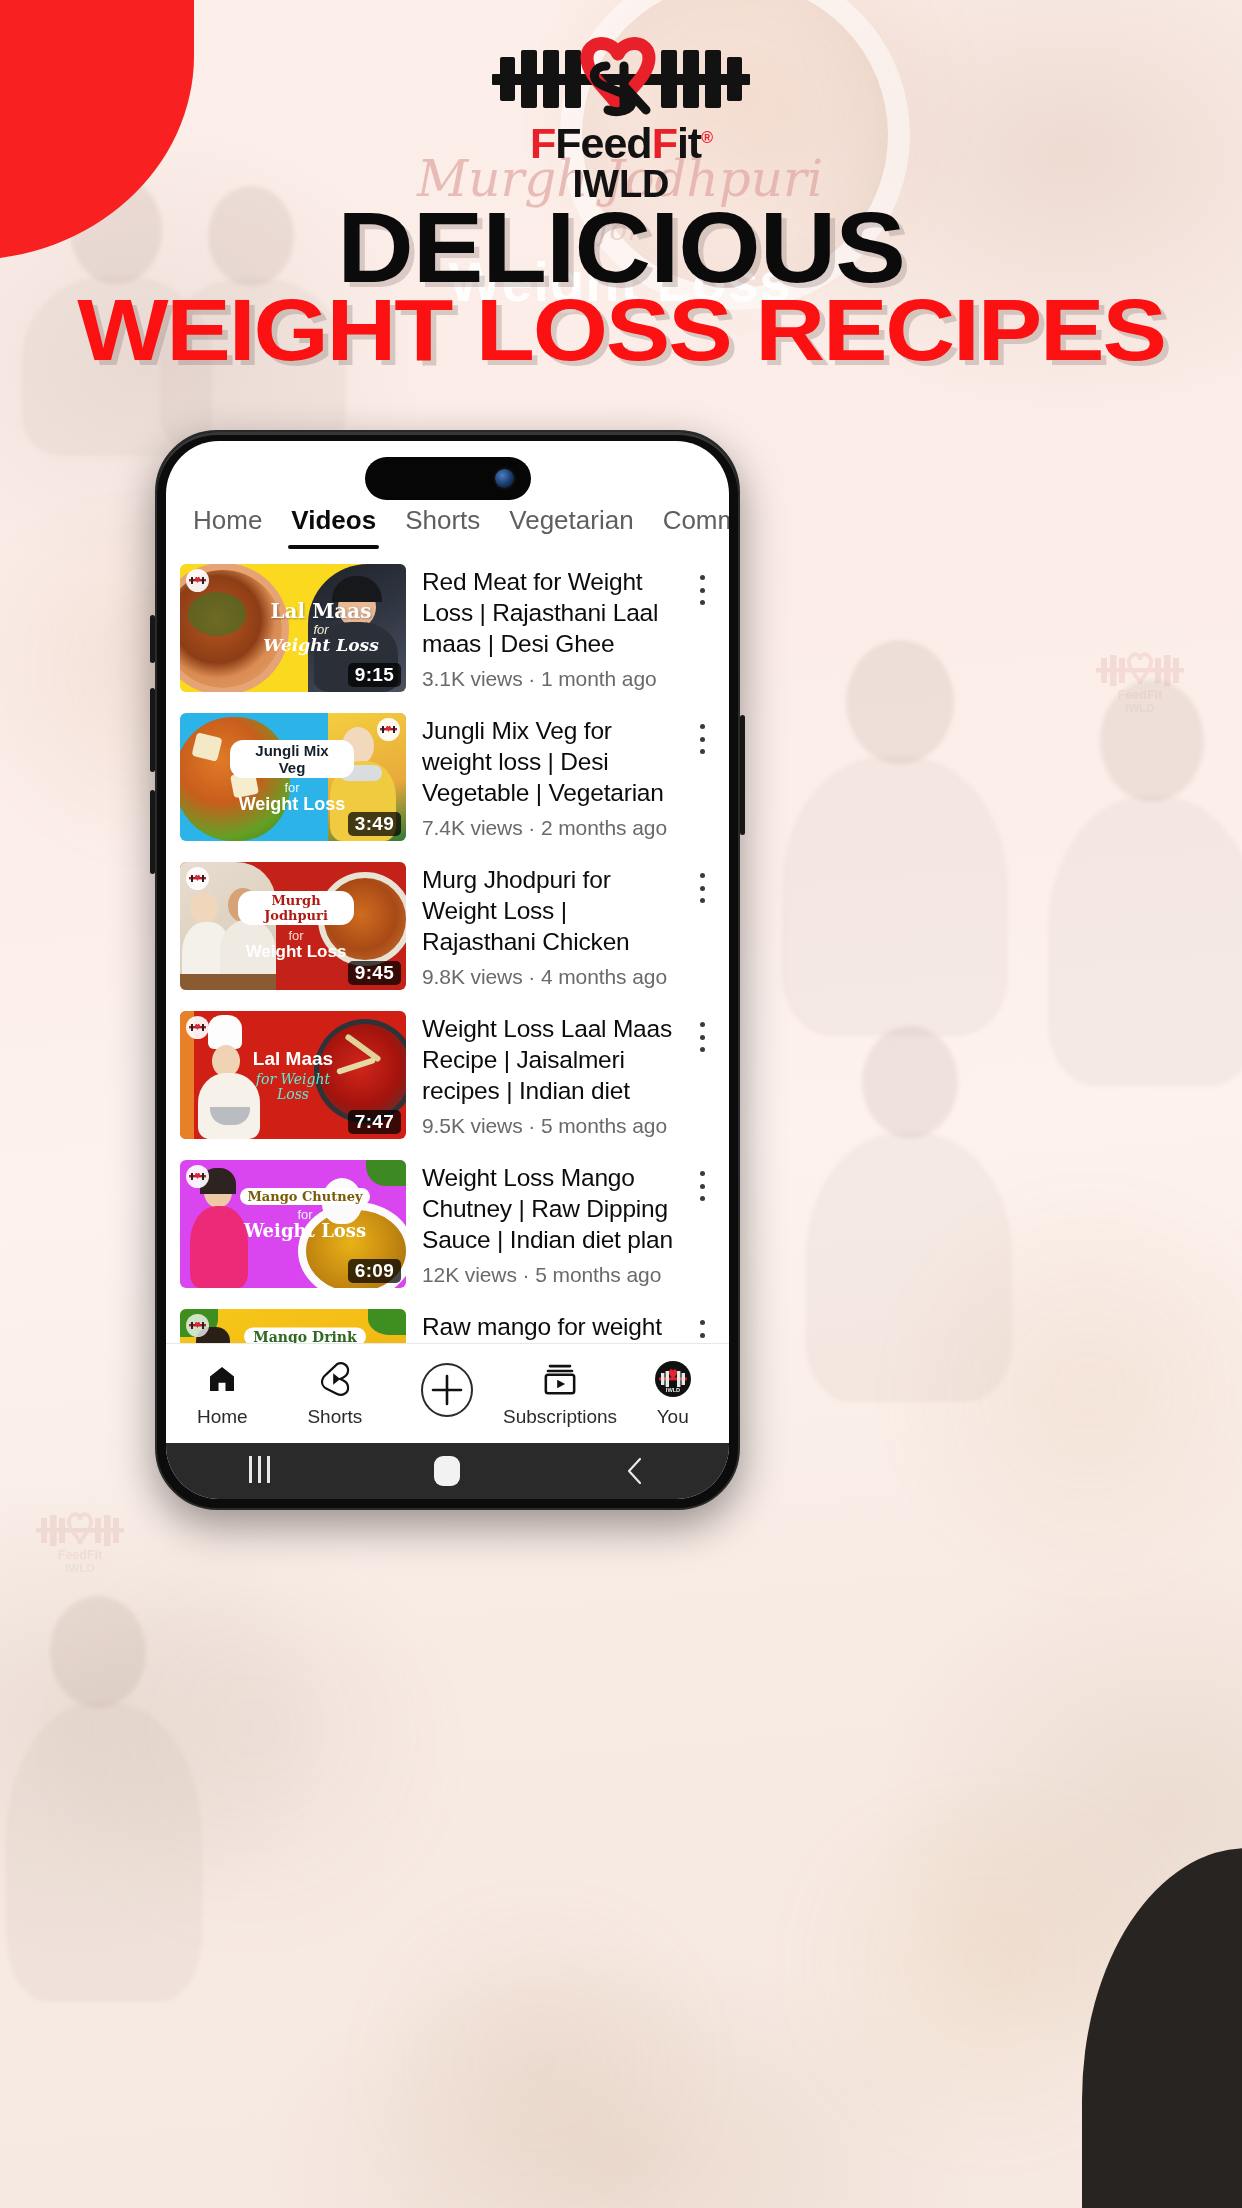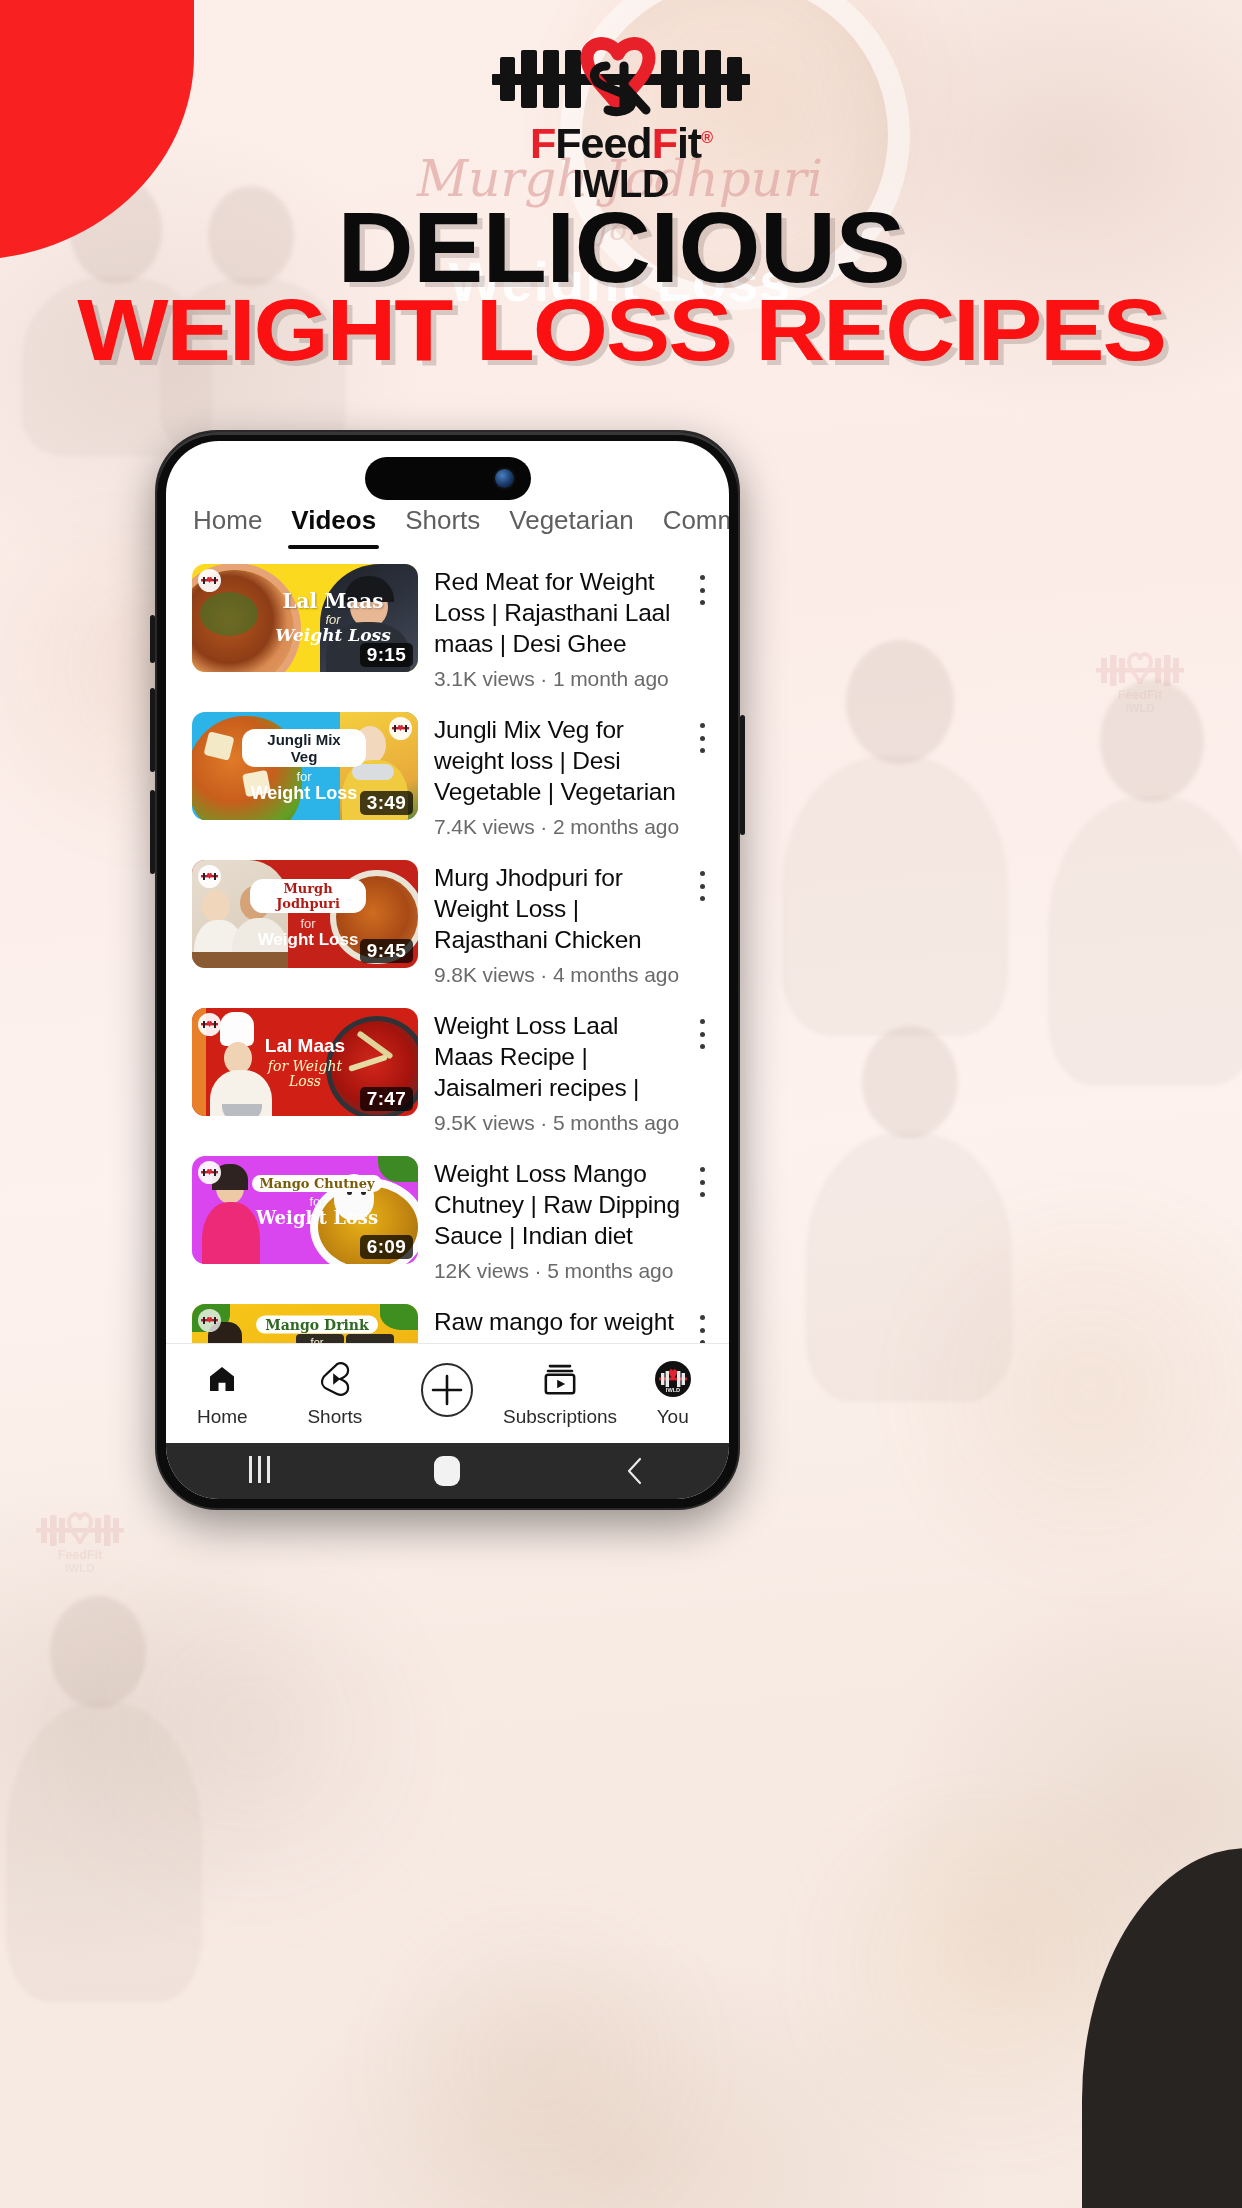--- a/index.html
+++ b/index.html
@@ -164,22 +164,22 @@
     height: 4px; background:#0b0b0b; border-radius: 2px;
   }
 
   
   #video-list {
     position: absolute; left: 0; top: 114px; right: 0; bottom: 100px;
     overflow: hidden; padding: 0 14px;
   }
   .video-row { display: flex; gap: 16px; padding: 9px 0 12px 0; }
   .thumb {
-    position: relative; width: 226px; height: 108px; flex: 0 0 226px;
-    border-radius: 13px; overflow: hidden; margin-left: 12px;
+    position: relative; width: 226px; height: 128px; flex: 0 0 226px;
+    border-radius: 6px; overflow: hidden;
   }
   .thumb-dur {
     position: absolute; right: 5px; bottom: 5px;
     background: rgba(0,0,0,.72); color:#fff; font-size: 19px; font-weight: bold;
     padding: 1px 7px; border-radius: 5px; letter-spacing: .3px;
   }
   .thumb-badge {
     position: absolute; left: 6px; top: 5px; width: 23px; height: 23px;
     border-radius: 50%; background: rgba(255,255,255,.92);
     display:flex; align-items:center; justify-content:center;
@@ -468,21 +468,21 @@
           <div class="thumb-badge">
             <svg width="17" height="13" viewBox="0 0 17 13">
                 <rect x="0" y="5" width="17" height="2.4" fill="#c2182a"></rect>
                 <rect x="2" y="3" width="2" height="7" fill="#222"></rect>
                 <rect x="13" y="3" width="2" height="7" fill="#222"></rect>
                 <path d="M6 4.6 C6 2.7,8.5 2.4,8.5 4.2 C8.5 2.4,11 2.7,11 4.6 C11 6.5,8.5 8.1,8.5 9.3 C8.5 8.1,6 6.5,6 4.6Z" fill="#d52b38"></path>
               </svg>
           </div>
           <div class="thumb-label" style="padding-left:58px; padding-right:58px;">
             <div class="tl-main" style="color:#ffffff; font-family:'Liberation Sans',sans-serif; font-size:19px;">Lal Maas</div>
-            <div class="tl-wl" style="color:#fef9c3; font-family:'DejaVu Serif',serif; font-style:italic; font-size:14px; font-weight:normal; margin-top:3px;text-align:center;">for Weight Loss</div>
+            <div class="tl-wl" style="color:#5eead4; font-family:'DejaVu Serif',serif; font-style:italic; font-size:14px; font-weight:normal; margin-top:3px;text-align:center;">for Weight Loss</div>
           </div>
           <div class="thumb-dur">7:47</div>
         </div>
         <div class="video-meta">
           <div class="video-title">Weight Loss Laal Maas Recipe | Jaisalmeri recipes | Indian diet Ric…</div>
           <div class="video-stats">9.5K views · 5 months ago</div>
           <div class="kebab">
               <i></i>
               <i></i>
               <i></i>

